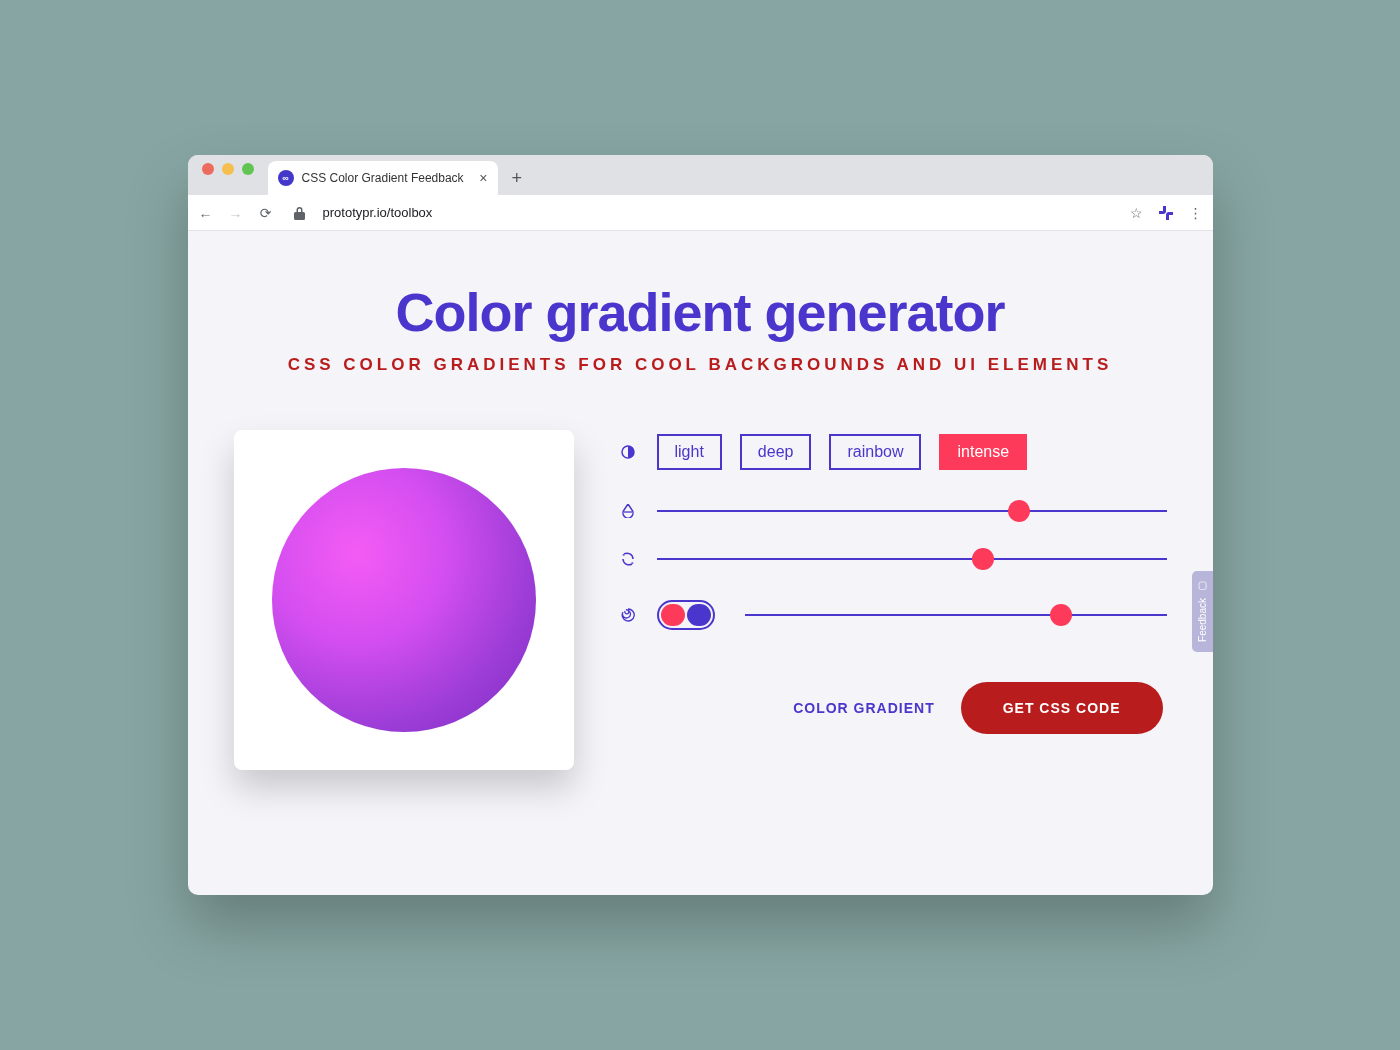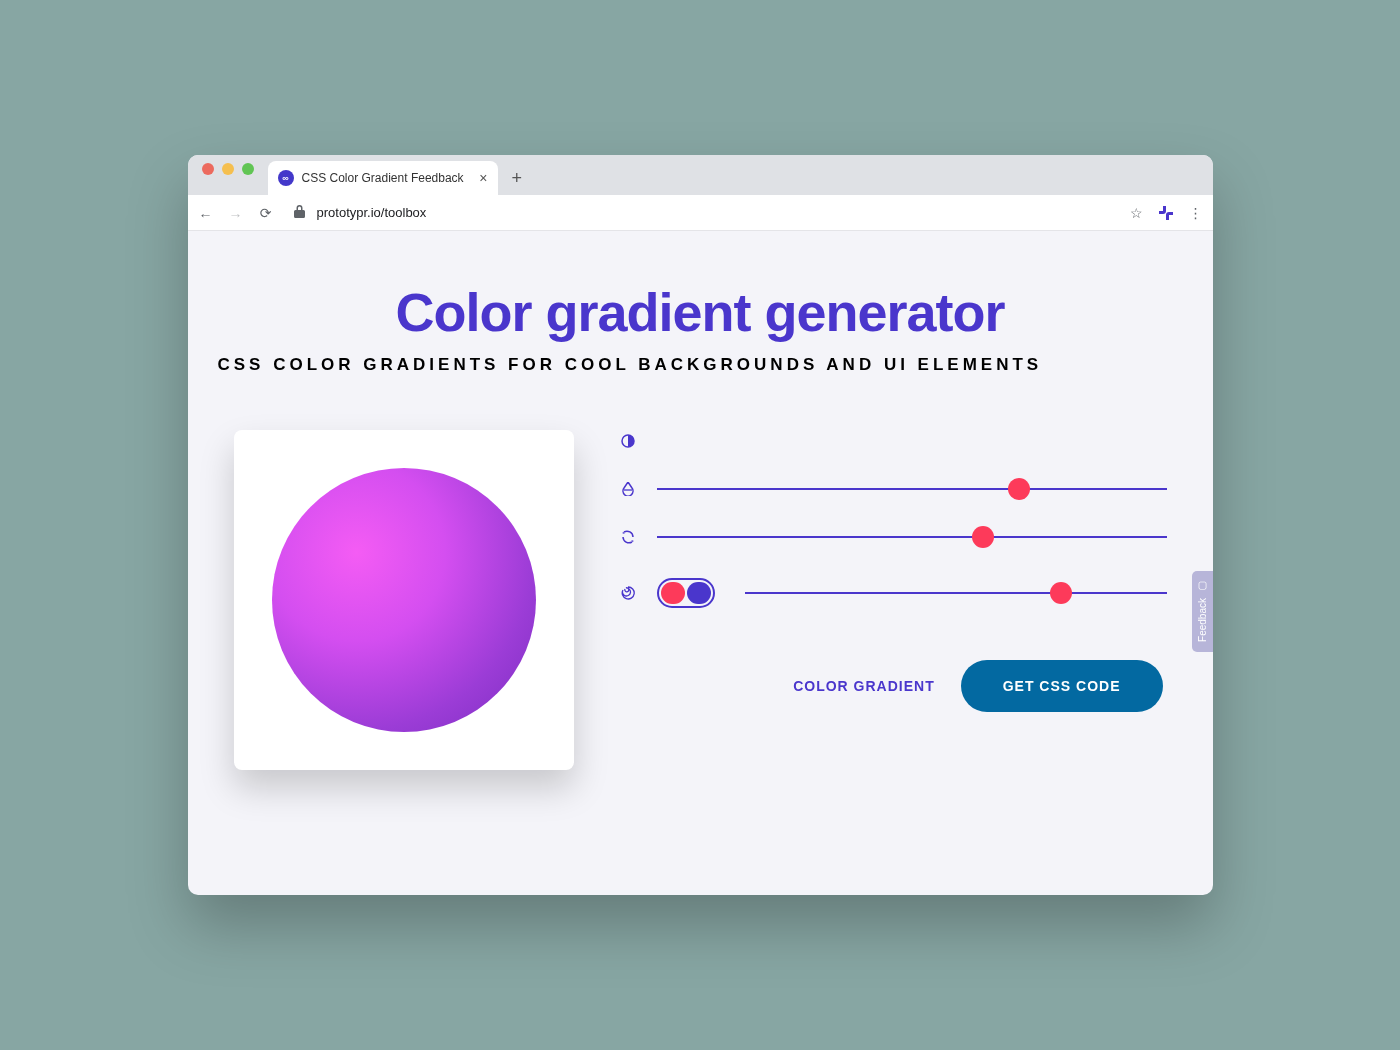--- a/index.html
+++ b/index.html
@@ -69,22 +69,22 @@
     align-items: center;
     padding: 0 10px;
     gap: 14px;
     color: #5f6368;
     font-size: 14px;
   }
   .nav-ico { width: 16px; text-align: center; cursor: pointer; }
   .url-field {
     flex: 1;
     display: flex;
-    align-items: flex-start;
-    gap: 12px;
+    align-items: flex-end;
+    gap: 18px;
     padding-left: 6px;
   }
   .lock-icon { font-size: 11px; color: #5f6368; }
   .url-text { color: #202124; font-size: 13px; }
   .addr-right { display: flex; gap: 16px; align-items: center; }
   .star-icon, .ext-icon, .kebab { cursor: pointer; }
 
   
   .page {
     padding: 50px 30px 20px;
@@ -92,22 +92,22 @@
     height: calc(100% - 76px);
   }
   .page-title {
     text-align: center;
     color: #4a36cc;
     font-size: 54px;
     font-weight: 700;
     letter-spacing: -1px;
   }
   .subtitle {
-    text-align: left;
-    color: #000000;
+    text-align: center;
+    color: #b91c1c;
     font-size: 17px;
     font-weight: 700;
     letter-spacing: 4px;
     margin-top: 12px;
   }
   .workspace {
     display: flex;
     gap: 45px;
     margin-top: 55px;
     padding: 0 16px;
@@ -196,21 +196,21 @@
     padding-right: 4px;
   }
   .link-btn {
     color: #4a36cc;
     font-weight: 800;
     letter-spacing: 1px;
     font-size: 14px;
     cursor: pointer;
   }
   .primary-btn {
-    background: #0369a1;
+    background: #b91c1c;
     color: #fff;
     font-weight: 800;
     letter-spacing: 1px;
     font-size: 14px;
     padding: 18px 42px;
     border-radius: 40px;
     cursor: pointer;
   }
   .feedback-tab {
     position: absolute;
@@ -278,20 +278,26 @@
 
       <div class="controls">
 
         <div class="row">
           <span class="row-icon">
             <svg width="14" height="14" viewBox="0 0 14 14">
                 <circle cx="7" cy="7" r="6" fill="none" stroke="#4a36cc" stroke-width="1.5"></circle>
                 <path d="M7 1a6 6 0 0 1 0 12V1z" fill="#4a36cc"></path>
               </svg>
           </span>
+          <div class="chip-row">
+            <span class="chip">light</span>
+            <span class="chip">deep</span>
+            <span class="chip">rainbow</span>
+            <span class="chip active">intense</span>
+          </div>
         </div>
 
         <div class="row">
           <span class="row-icon">
             <svg width="12" height="14" viewBox="0 0 12 14">
                 <path d="M6 0l4 6a5 5 0 1 1-8 0L6 0z" fill="none" stroke="#4a36cc" stroke-width="1.5"></path>
                 <line x1="2" y1="8" x2="10" y2="8" stroke="#4a36cc" stroke-width="1.3"></line>
               </svg>
           </span>
           <div class="slider">

